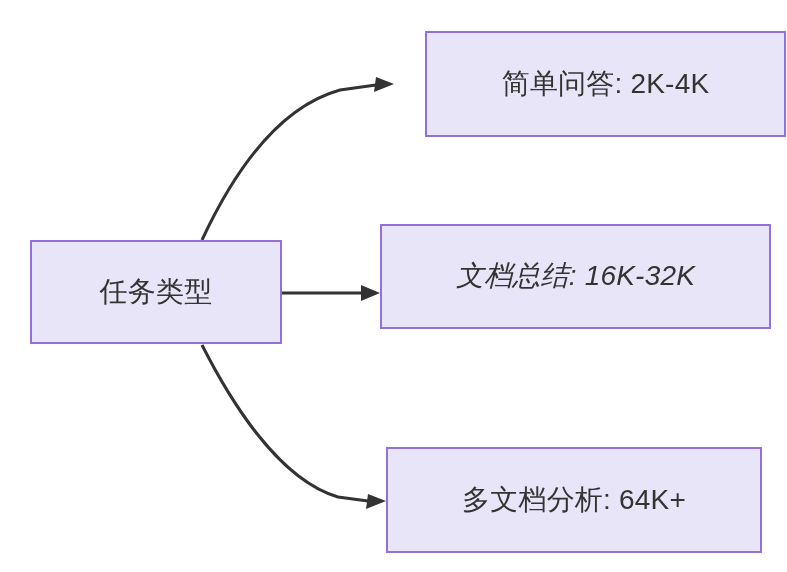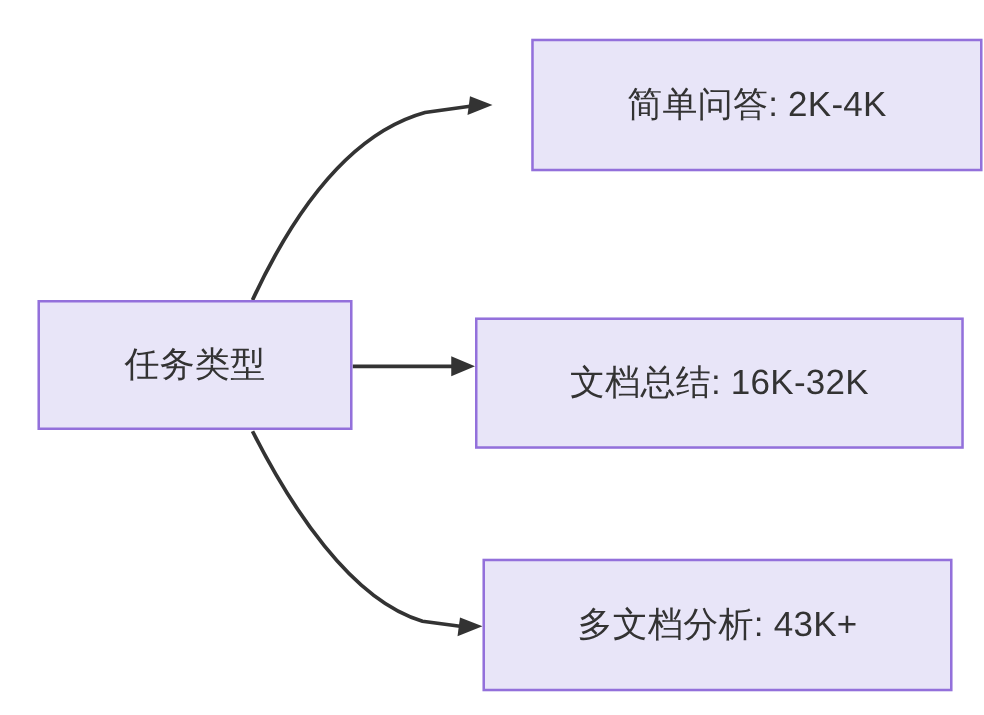--- a/index.html
+++ b/index.html
@@ -52,23 +52,24 @@
   }
   #node-simple-qa {
     left: 394px;
     top: 31px;
     width: 361px;
     height: 106px;
     margin-left: 31px;
   }
   #node-doc-summary {
     left: 380px;
-    top: 254px;
+    top: 224px;
     width: 391px;
     height: 105px;
+    font-style: italic;
   }
   #node-multi-doc {
     left: 386px;
     top: 447px;
     width: 376px;
     height: 106px;
   }
   .edge-path {
     fill: none;
     stroke: #333333;
@@ -108,16 +109,16 @@
 
   <div class="node" id="node-simple-qa">
     <span class="node-label">简单问答: 2K-4K</span>
   </div>
 
   <div class="node" id="node-doc-summary">
     <span class="node-label">文档总结: 16K-32K</span>
   </div>
 
   <div class="node" id="node-multi-doc">
-    <span class="node-label">多文档分析: 43K+</span>
+    <span class="node-label">多文档分析: 64K+</span>
   </div>
 
 </div>
 
 </body></html>

